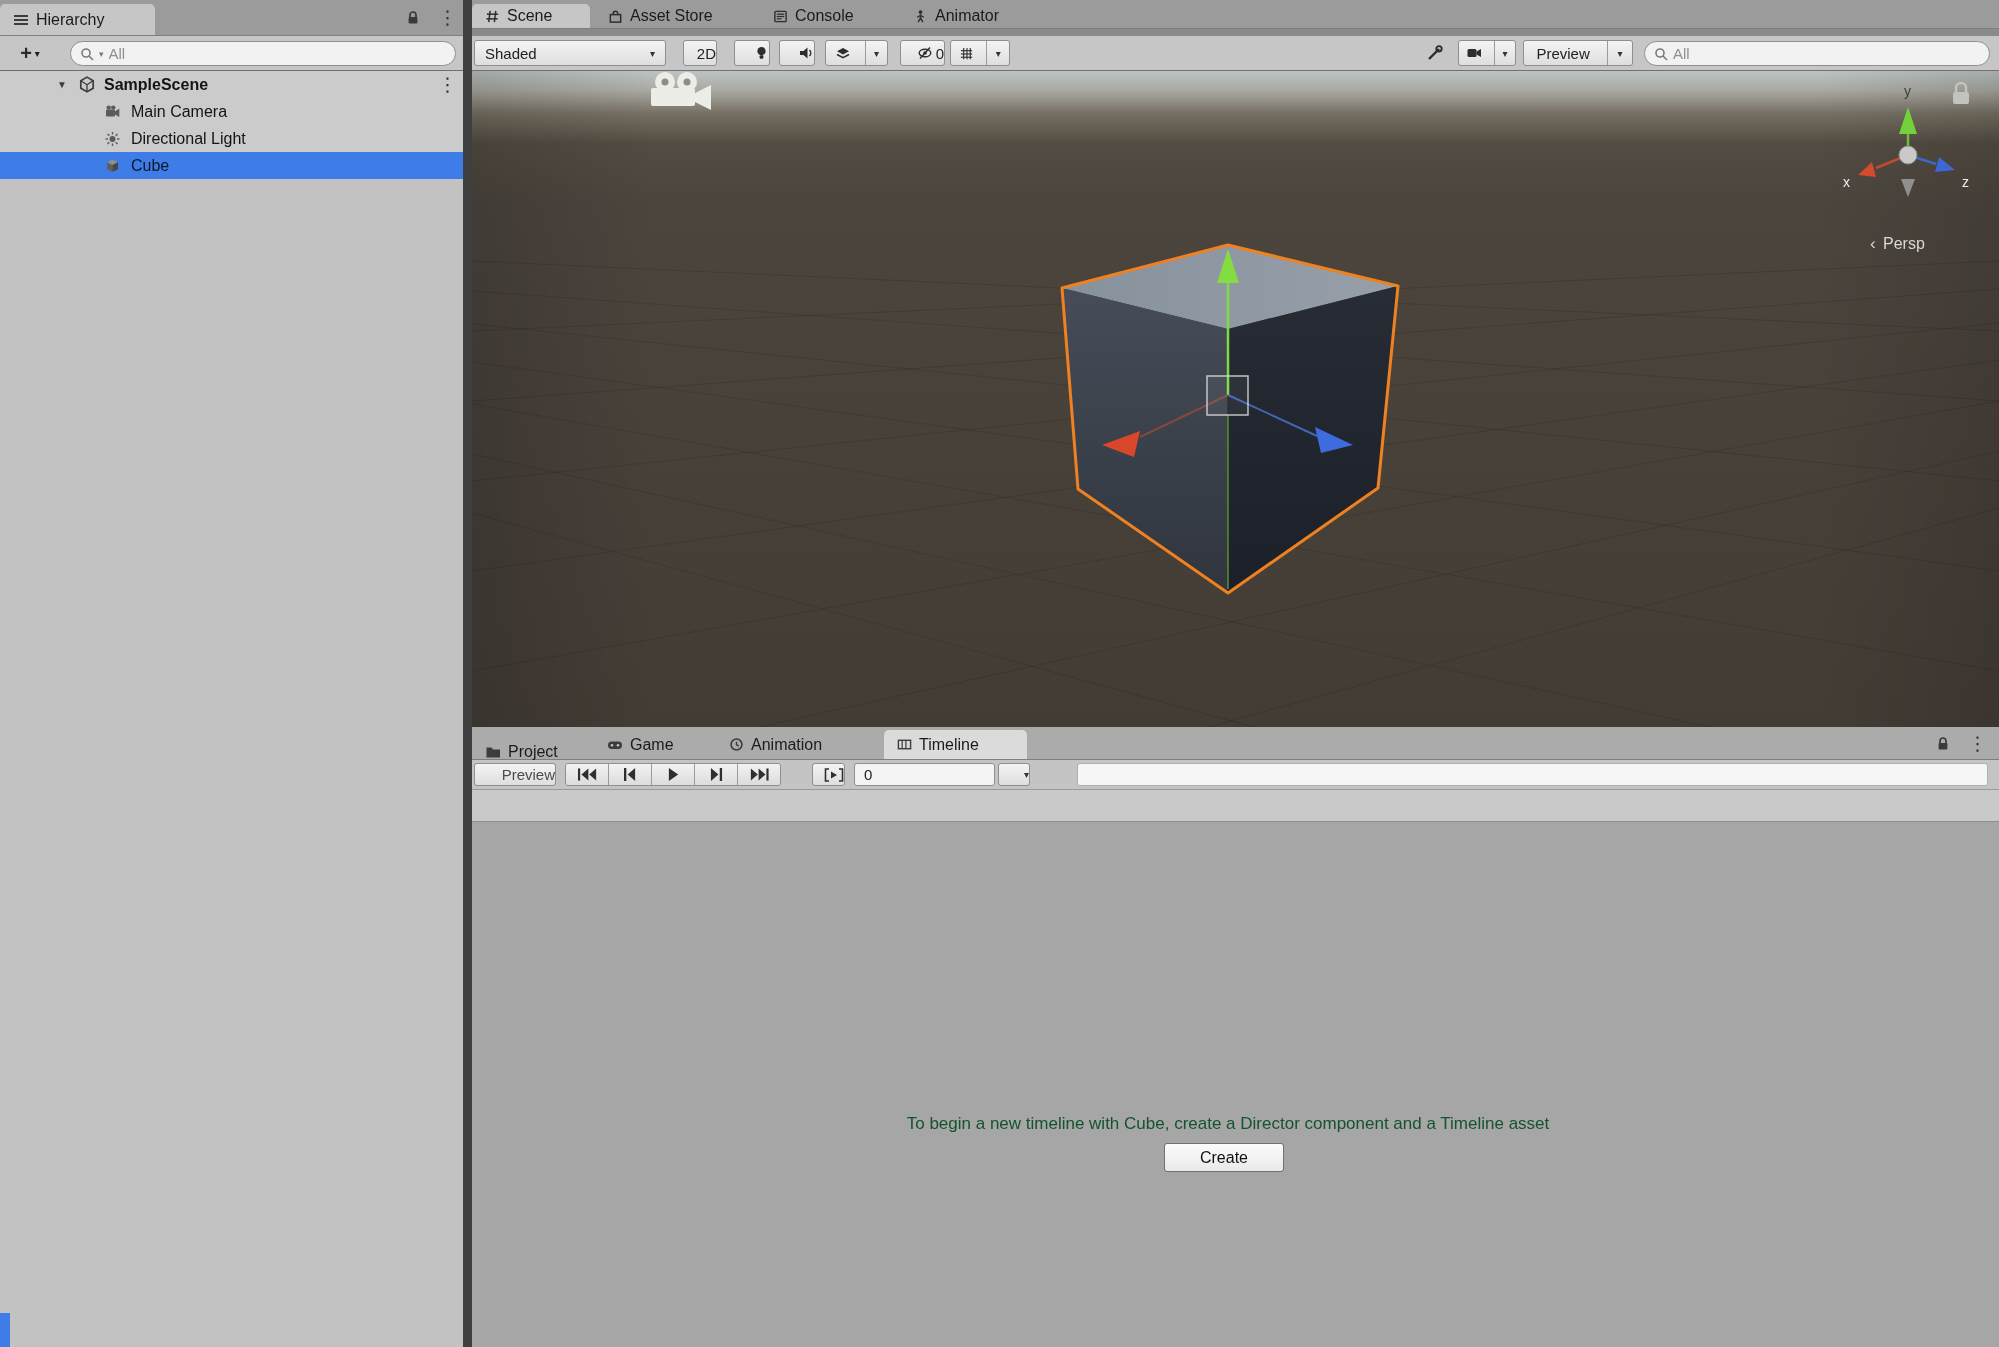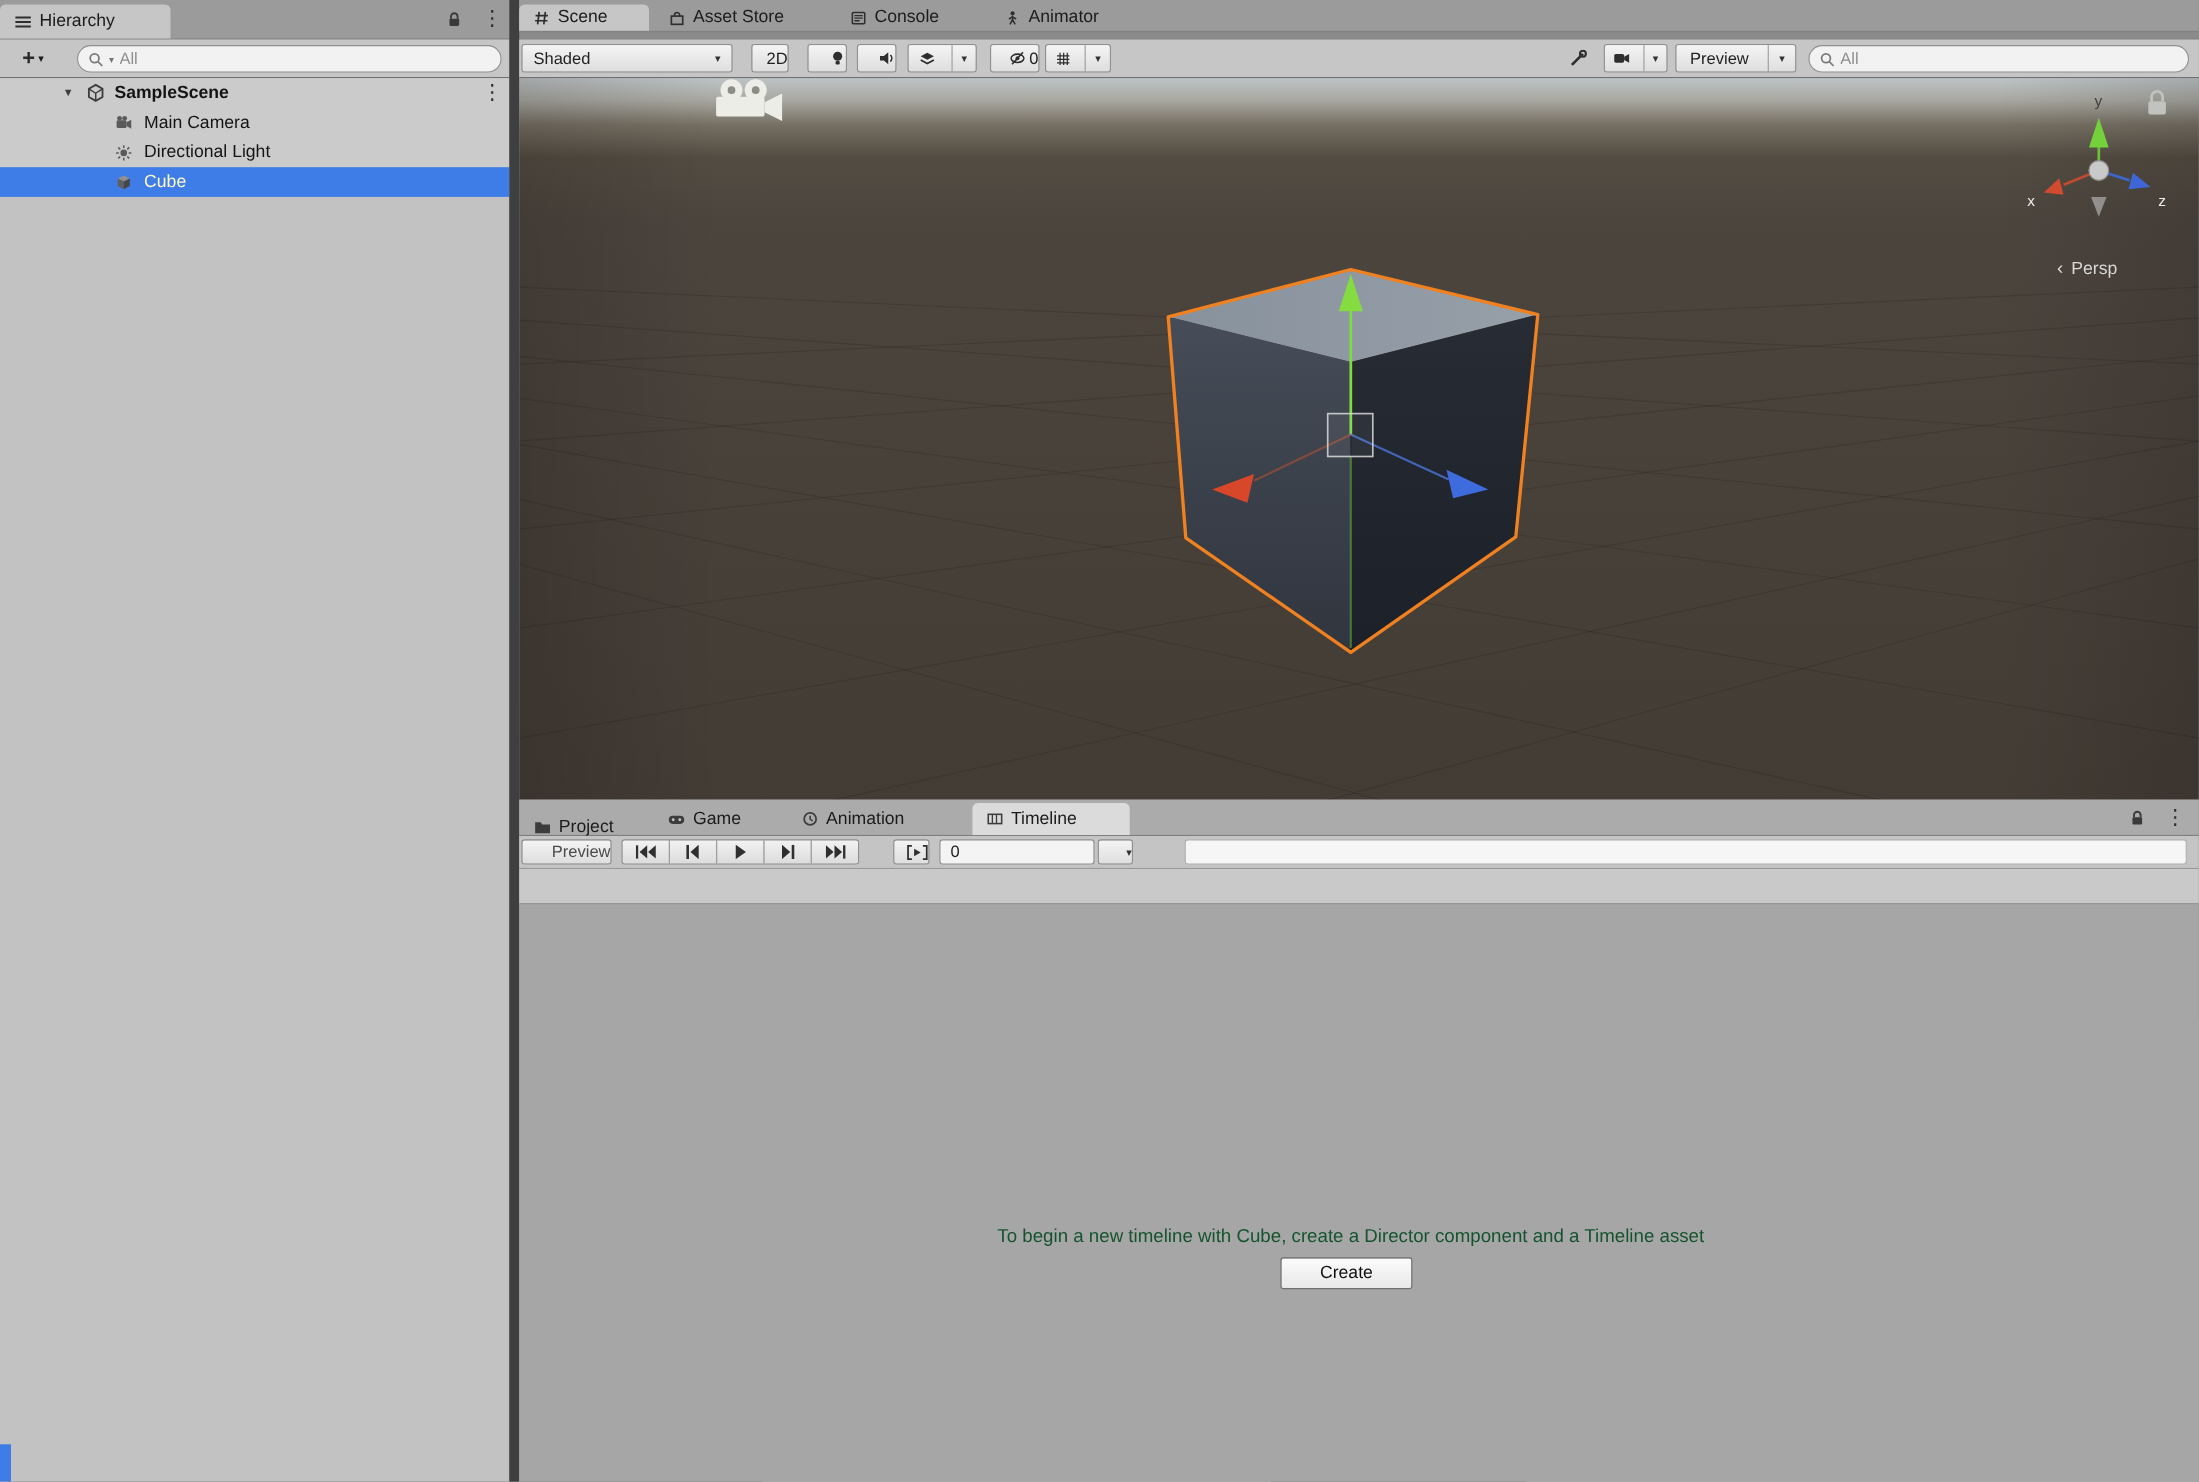--- a/index.html
+++ b/index.html
@@ -29,21 +29,21 @@
   .split .seg { height:100%; display:flex; align-items:center; justify-content:center; }
   .split .seg + .seg { border-left:1px solid #9B9B9B; }
   .flatbtn { position:absolute; top:4px; height:26px; display:flex; align-items:center; justify-content:center; }
   .searchpill { position:absolute; background:#F2F2F2; border:1px solid #8F8F8F; border-radius:13px; display:flex; align-items:center; padding:0 9px; gap:5px; }
   .searchpill input { border:none; background:transparent; outline:none; font-size:15px; color:#000000; width:100%; font-family:inherit; }
   .searchpill input::placeholder { color:#8F8F8F; }
 
   
   .tree-bg { left:0; top:71px; width:463px; height:108px; background:#CBCBCB; }
   .row { position:absolute; left:0; width:463px; height:27px; display:flex; align-items:center; font-size:16px; color:#141414; }
-  .row.selected { background:#3E7DE7; color:#fef9c3; }
+  .row.selected { background:#3E7DE7; color:#0f172a; }
   .row .ricon { position:absolute; display:flex; align-items:center; }
   .row .rlabel { position:absolute; }
   .bold { font-weight:bold; }
   .disc { font-size:10px; color:#3E3E3E; }
 
   
   .tgroup { display:flex; border:1px solid #8F8F8F; border-radius:3px; overflow:hidden; position:absolute; }
   .tbtn { flex:1; display:flex; align-items:center; justify-content:center; background:linear-gradient(#F2F2F2,#DCDCDC); }
   .tbtn + .tbtn { border-left:1px solid #9B9B9B; }
   .framefield { position:absolute; background:#F4F4F4; border:1px solid #8F8F8F; border-radius:3px; display:flex; align-items:center; padding-left:9px; font-size:15px; color:#222; }

